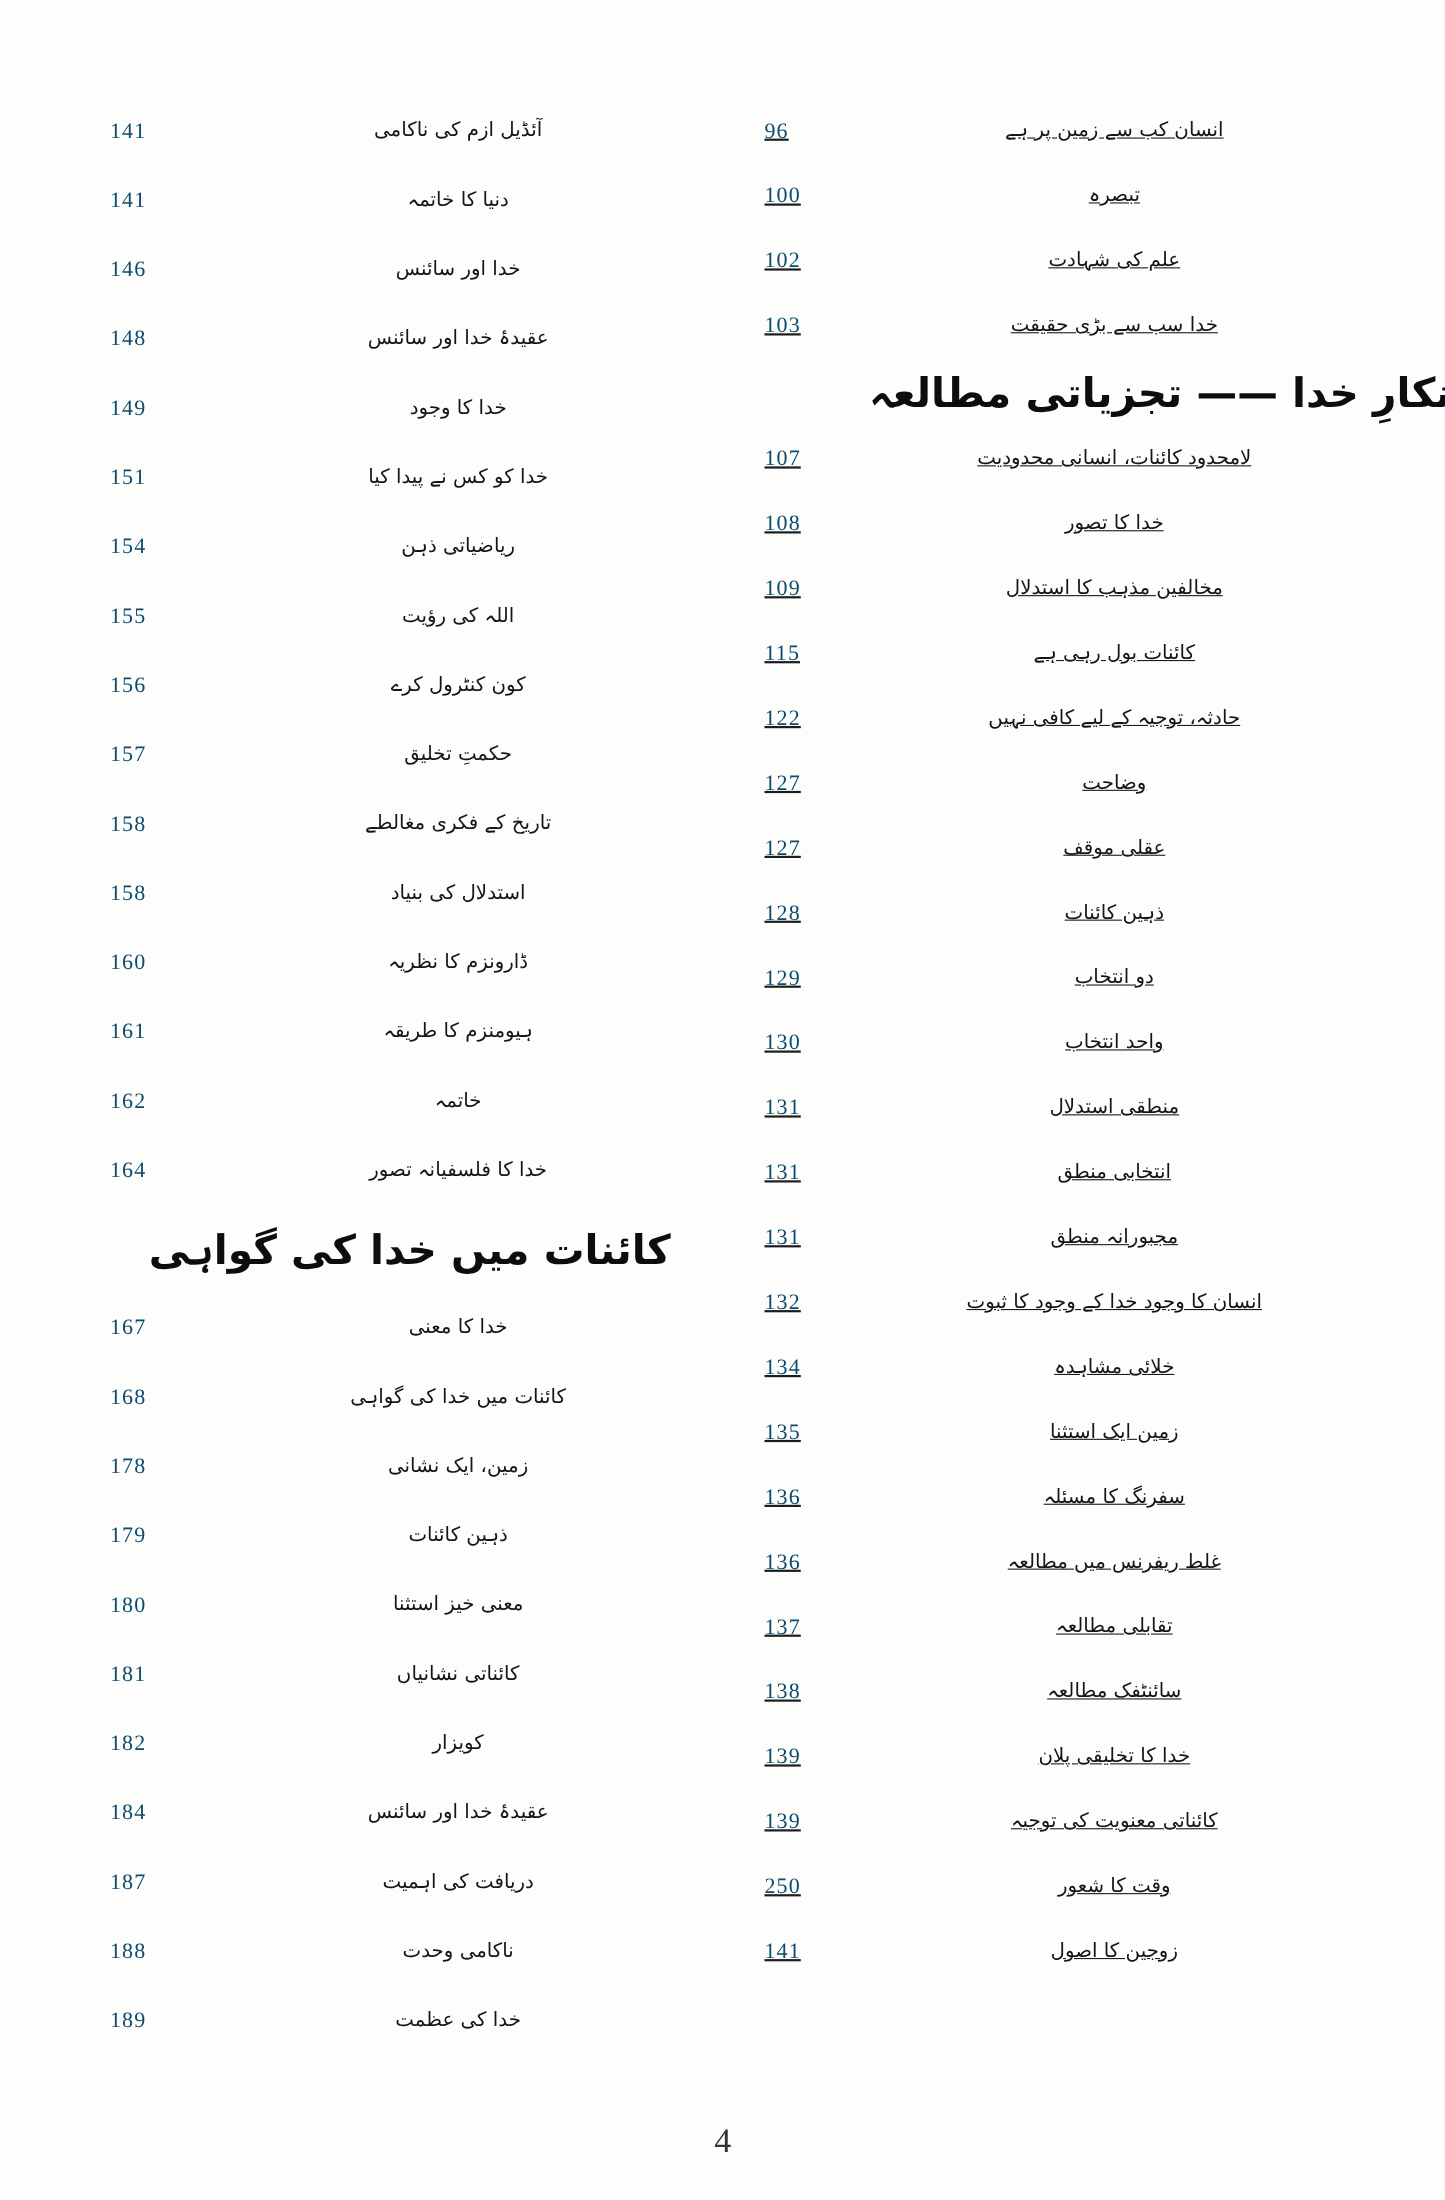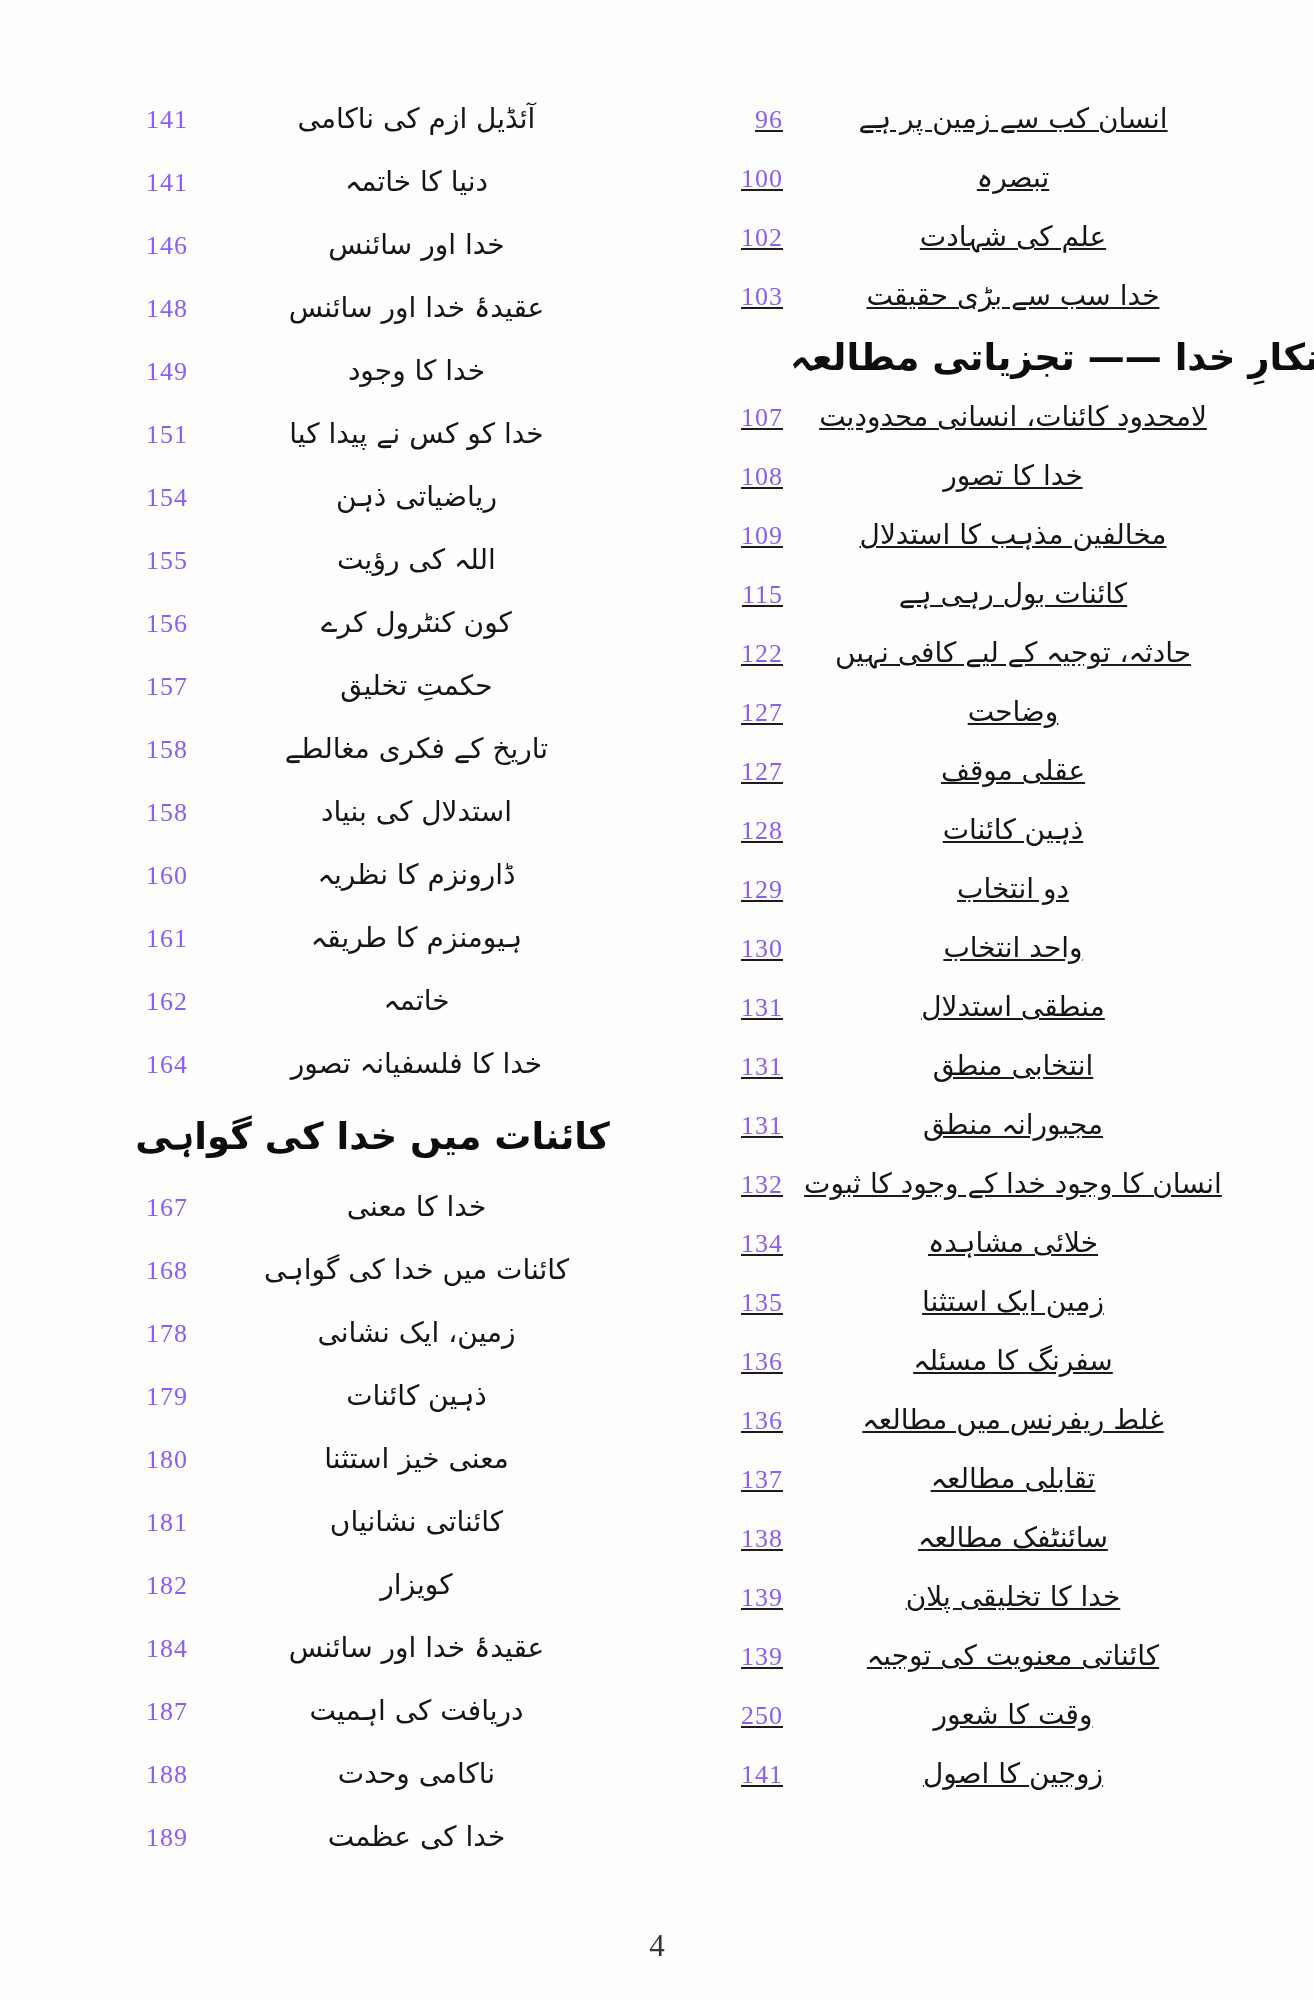--- a/index.html
+++ b/index.html
@@ -30,30 +30,30 @@
     flex: 0 0 auto;
   }
   .col-left  .entry-row   { height: 63px; }
   .col-right .entry-row   { height: 59px; text-decoration: underline; }
   .col-left  .heading-row { height: 80px; }
   .col-right .heading-row { height: 62px; }
 
   .page-num {
     flex: 0 0 88px;
     font-family: "Liberation Serif", "DejaVu Serif", serif;
-    font-size: 26px;
+    font-size: 20px;
     letter-spacing: 1px;
-    text-align: right;
-    color: #8b5cf6;
+    text-align: left;
+    color: #0c4a6e;
   }
   .entry-title {
     flex: 1 1 auto;
     text-align: center;
     direction: rtl;
-    font-size: 28px;
+    font-size: 18px;
     line-height: 1.15;
     white-space: nowrap;
     color: #151515;
   }
   .heading-row .heading-title {
     flex: 1 1 auto;
     text-align: center;
     direction: rtl;
     font-weight: bold;
     font-size: 37px;

